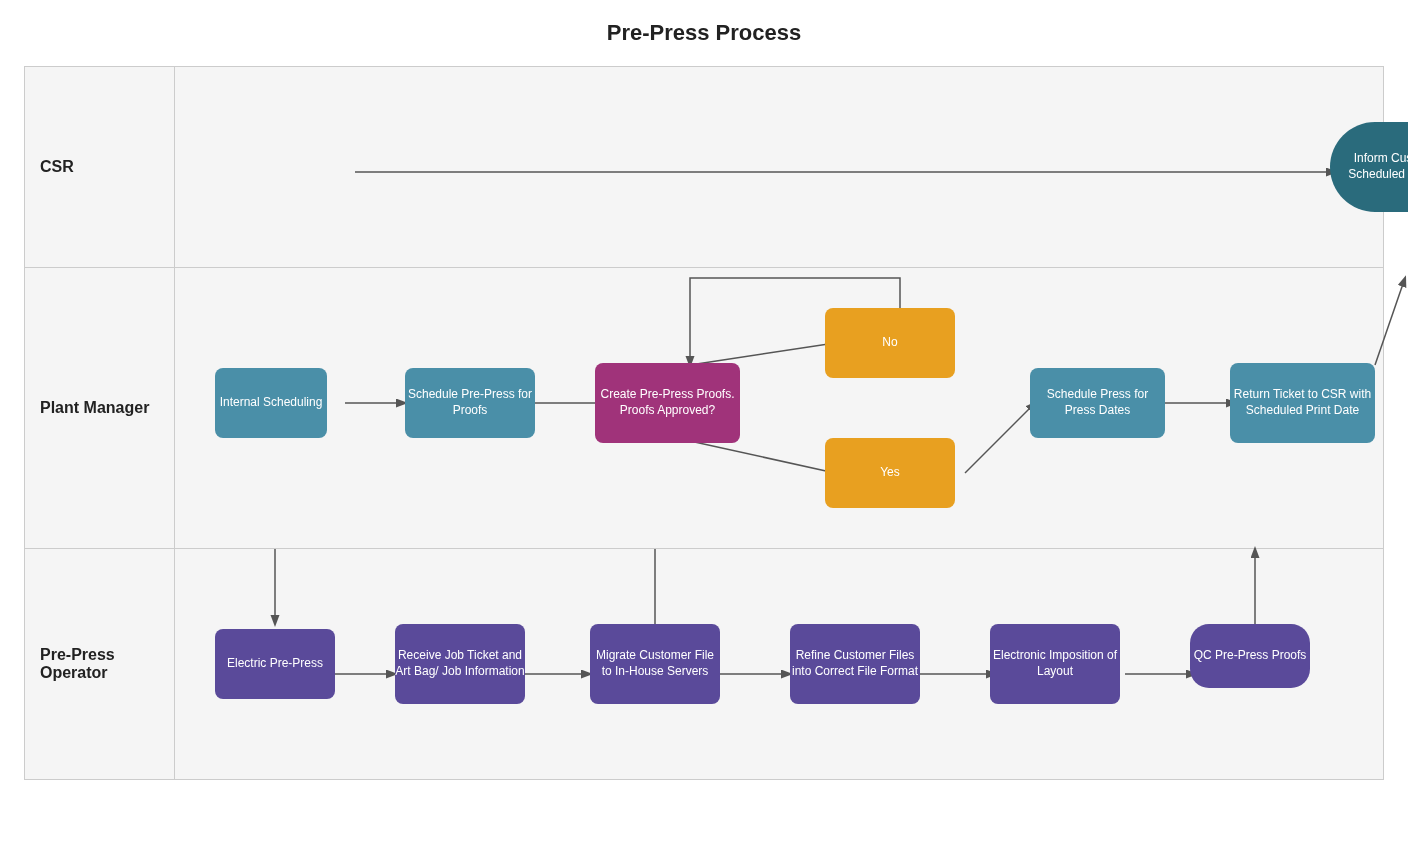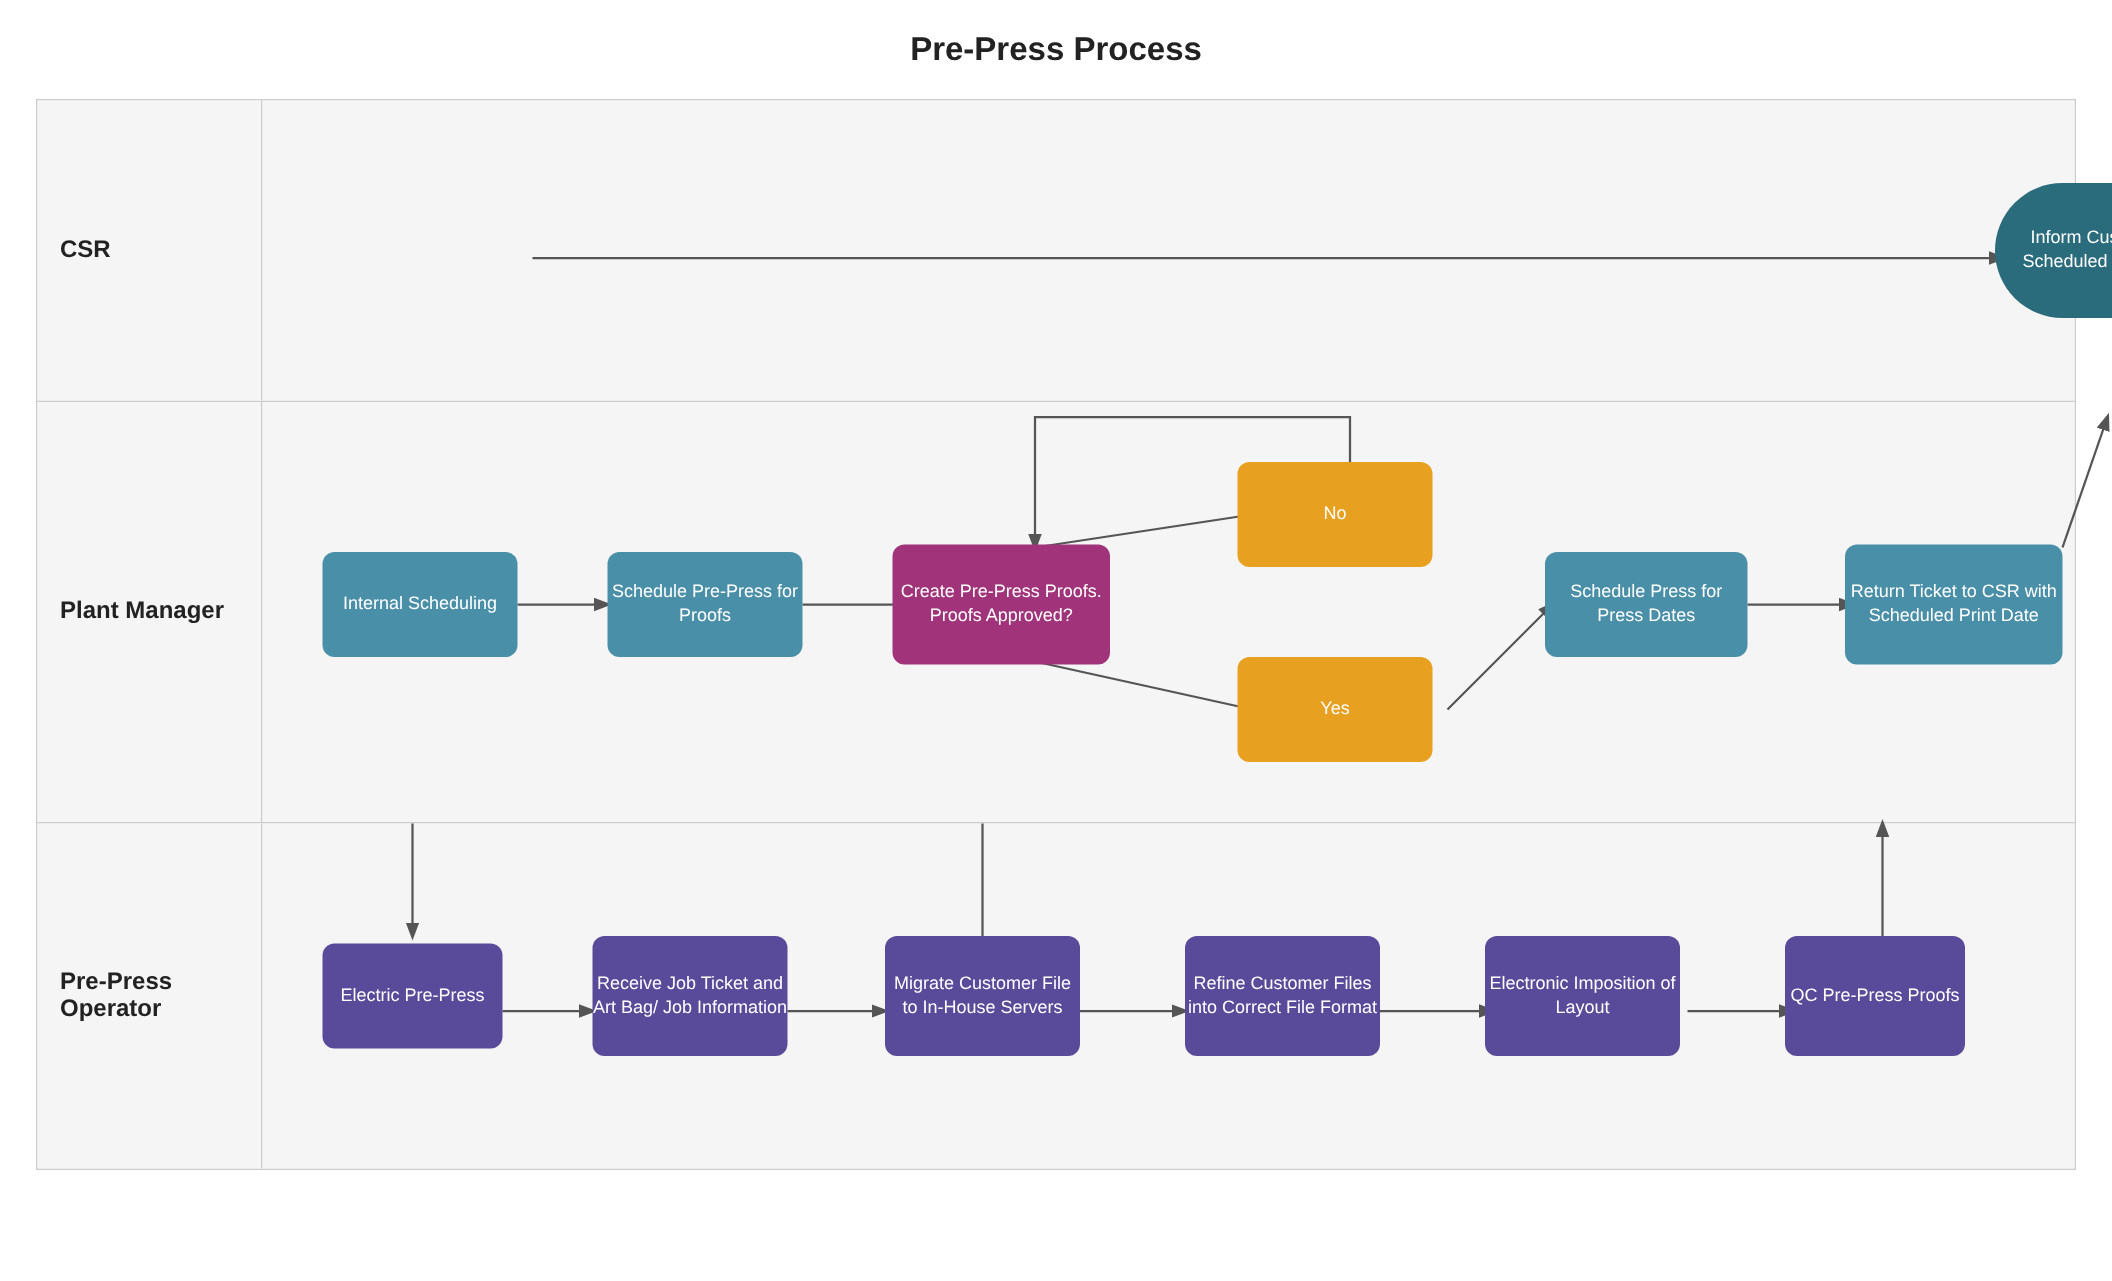--- a/index.html
+++ b/index.html
@@ -146,21 +146,21 @@
 
         <polyline points="725,40 725,10 515,10 515,97" stroke="#555" stroke-width="1.5" fill="none" marker-end="url(#arrowhead-plant2)"></polyline>
 
         <line x1="790" y1="205" x2="860" y2="135" stroke="#555" stroke-width="1.5" marker-end="url(#arrowhead-plant)"></line>
 
         <line x1="990" y1="135" x2="1060" y2="135" stroke="#555" stroke-width="1.5" marker-end="url(#arrowhead-plant)"></line>
 
         <line x1="1200" y1="97" x2="1230" y2="10" stroke="#555" stroke-width="1.5" marker-end="url(#arrowhead-plant)"></line>
       </svg>
 
-      <div class="node node-rect node-steel" style="left:40px; top:100px; width:130px; height:70px;">
+      <div class="node node-rect node-steel" style="left:40px; top:100px; width:112px; height:70px;">
         Internal Scheduling
       </div>
 
       <div class="node node-rect node-steel" style="left:230px; top:100px; width:130px; height:70px;">
         Schedule Pre-Press for Proofs
       </div>
 
       <div class="node node-rect node-magenta" style="left:420px; top:95px; width:145px; height:80px;">
         Create Pre-Press Proofs. Proofs Approved?
       </div>
@@ -225,20 +225,20 @@
       </div>
 
       <div class="node node-rect node-purple" style="left:615px; top:75px; width:130px; height:80px;">
         Refine Customer Files into Correct File Format
       </div>
 
       <div class="node node-rect node-purple" style="left:815px; top:75px; width:130px; height:80px;">
         Electronic Imposition of Layout
       </div>
 
-      <div class="node node-rect node-purple" style="left:1015px; top:75px; width:120px; height:80px;">
+      <div class="node node-rect node-purple" style="left:1015px; top:75px; width:120px; height:64px;border-radius:19px;">
         QC Pre-Press Proofs
       </div>
 
     </div>
   </div>
 
 </div>
 
 </body></html>

